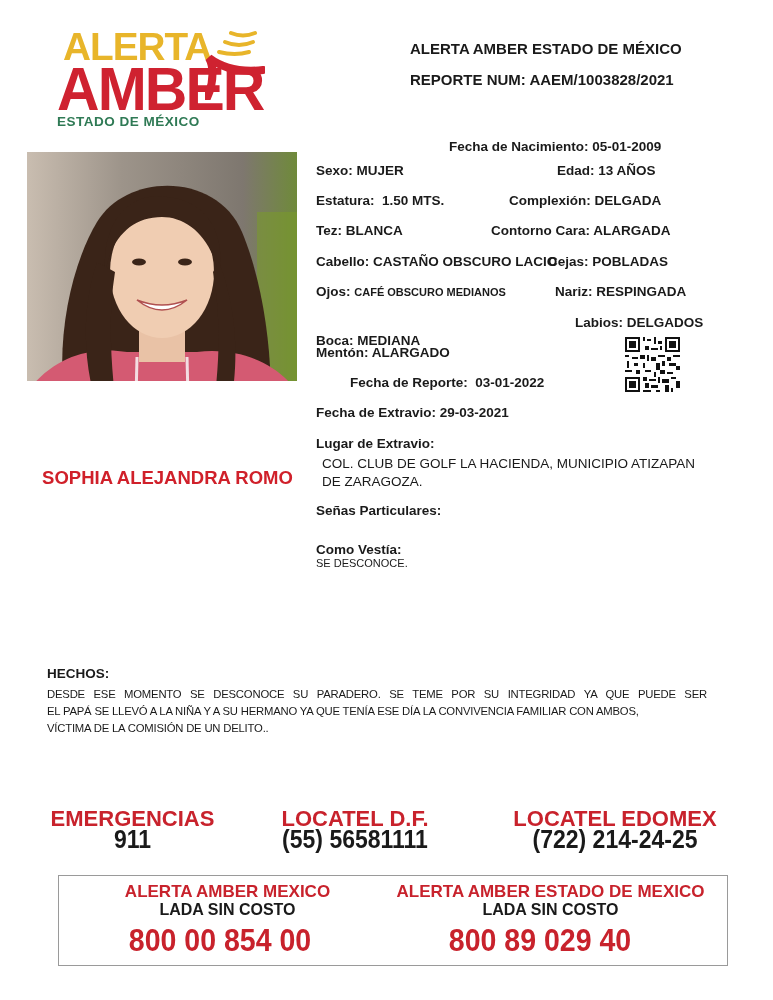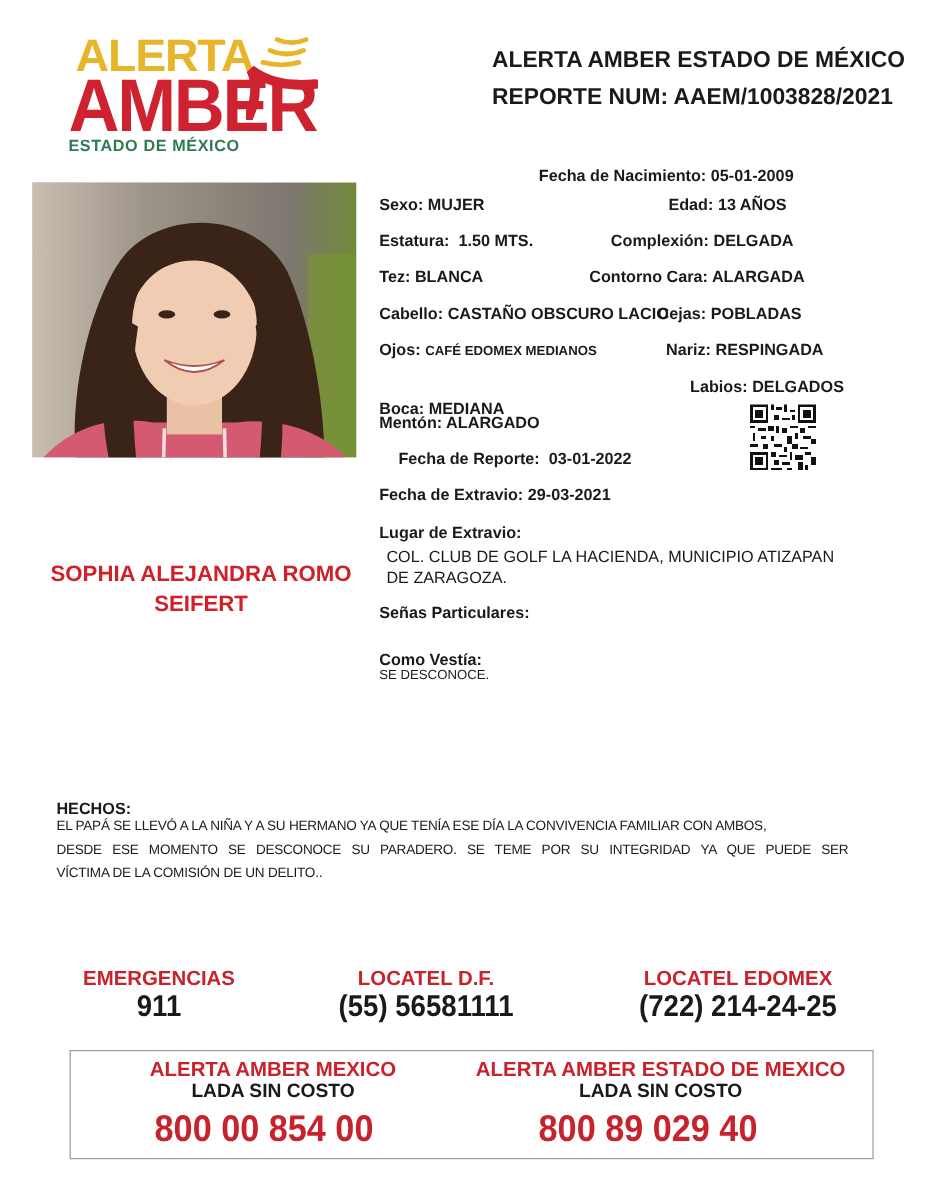--- a/index.html
+++ b/index.html
@@ -10,41 +10,41 @@
   .abs { position: absolute; }
 
   
   .logo { left: 55px; top: 28px; width: 215px; height: 105px; }
   .logo-alerta { left: 8px; top: 0px; font-size: 38px; font-weight: bold; color: #e8b52a; letter-spacing: -1px; transform: scaleX(1.02); transform-origin: left; line-height: 38px; }
   .logo-amber { left: 2px; top: 30px; font-size: 62px; font-weight: bold; color: #cf2230; letter-spacing: -2px; line-height: 62px; transform: scaleX(0.95); transform-origin: left; }
   .logo-estado { left: 2px; top: 86px; font-size: 13.5px; font-weight: bold; color: #2f7a55; letter-spacing: 0.5px; }
   .logo-waves { left: 150px; top: 2px; }
 
   
-  .hdr { left: 410px; font-size: 19px; font-weight: bold; color: #1a1a1a; }
+  .hdr { left: 410px; font-size: 15px; font-weight: bold; color: #1a1a1a; }
 
   
   .photo { left: 27px; top: 152px; width: 270px; height: 229px; overflow: hidden; background: #b9ada0; }
   .name { left: 25px; width: 285px; text-align: center; color: #d0202a; font-weight: bold; font-size: 18.5px; line-height: 25px; top: 465px; }
 
   
   .f { font-size: 13.5px; font-weight: bold; color: #1a1a1a; white-space: nowrap; }
   .f .small { font-size: 11px; }
   .section-label { font-size: 13.5px; font-weight: bold; }
   .section-value { font-size: 13.5px; }
   .section-value-small { font-size: 11px; }
 
   .qr { left: 625px; top: 337px; width: 55px; height: 55px; }
 
   
   .hechos-title { left: 47px; top: 666px; font-size: 13.5px; font-weight: bold; }
   .hechos-text { left: 47px; top: 682px; width: 690px; font-size: 11.3px; line-height: 18.5px; letter-spacing: -0.2px; }
 
   
-  .c-label { color: #c8222c; font-weight: bold; font-size: 17px; text-align: center; top: 806px; }
+  .c-label { color: #c8222c; font-weight: bold; font-size: 22px; text-align: center; top: 806px; }
   .c-num { color: #1a1a1a; font-weight: bold; font-size: 25px; text-align: center; top: 825px; transform: scaleX(0.92); }
 
   
   .box { left: 58px; top: 875px; width: 670px; height: 91px; border: 1px solid #9a9a9a; box-sizing: border-box; }
   .bx-title { color: #c8222c; font-weight: bold; font-size: 17px; text-align: center; top: 882px; }
   .bx-sub { color: #1a1a1a; font-weight: bold; font-size: 16px; text-align: center; top: 901px; }
   .bx-num { color: #c8222c; font-weight: bold; font-size: 31px; text-align: center; top: 923px; transform: scaleX(0.92); }
 </style>
 </head>
 <body>
@@ -96,21 +96,20 @@
     <path d="M192 110 C 215 170, 210 230, 200 270 L 185 265 C 192 220, 195 170, 186 120 Z" fill="#3a2418"></path>
 
     <line x1="110" y1="205" x2="108" y2="290" stroke="#f3dde2" stroke-width="3"></line>
     <line x1="160" y1="205" x2="162" y2="285" stroke="#f3dde2" stroke-width="3"></line>
     <text x="135" y="300" text-anchor="middle" font-family="Liberation Sans, sans-serif" font-size="28" fill="#f6e9ec">NORMAL</text>
   </svg>
 </div>
 
 <div class="abs name">
   <div>SOPHIA ALEJANDRA ROMO</div>
-  <div>SEIFERT</div>
 </div>
 
 <div class="abs f" style="left:449px; top:139px;">
   <span>Fecha de Nacimiento:</span>
   <span>05-01-2009</span>
 </div>
 
 <div class="abs f" style="left:316px; top:163px;">
   <span>Sexo:</span>
   <span>MUJER</span>
@@ -142,42 +141,42 @@
   <span>Cabello:</span>
   <span>CASTAÑO OBSCURO LACIO</span>
 </div>
 <div class="abs f" style="left:548px; top:254px;">
   <span>Cejas:</span>
   <span>POBLADAS</span>
 </div>
 
 <div class="abs f" style="left:316px; top:284px;">
   <span>Ojos:</span>
-  <span class="small">CAFÉ EDOMEX MEDIANOS</span>
+  <span class="small">CAFÉ OBSCURO MEDIANOS</span>
 </div>
 <div class="abs f" style="left:555px; top:284px;">
   <span>Nariz:</span>
   <span>RESPINGADA</span>
 </div>
 
 <div class="abs f" style="left:316px; top:333px;">
   <span>Boca:</span>
   <span>MEDIANA</span>
 </div>
 <div class="abs f" style="left:555px; top:315px;padding-left:20px;">
   <span>Labios:</span>
   <span>DELGADOS</span>
 </div>
 
 <div class="abs f" style="left:316px; top:345px;">
   <span>Mentón:</span>
   <span>ALARGADO</span>
 </div>
 
-<div class="abs f" style="left:316px; top:375px;padding-left:16px;">
+<div class="abs f" style="left:334px; top:375px;padding-left:16px;">
   <span>Fecha de Reporte:</span>&nbsp;
   <span>03-01-2022</span>
 </div>
 
 <div class="abs f" style="left:316px; top:405px;">
   <span>Fecha de Extravio:</span>
   <span>29-03-2021</span>
 </div>
 
 <svg class="abs qr" viewBox="0 0 25 25" shape-rendering="crispEdges">
@@ -247,22 +246,22 @@
   <div class="section-label">Señas Particulares:</div>
 </div>
 
 <div class="abs" style="left:316px; top:542px; width:430px;">
   <div class="section-label">Como Vestía:</div>
   <div class="section-value-small">SE DESCONOCE.</div>
 </div>
 
 <div class="abs hechos-title">HECHOS:</div>
 <div class="abs hechos-text">
+  <div style="text-align:justify; text-align-last:justify; width:660px; margin-top:3px;">DESDE ESE MOMENTO SE DESCONOCE SU PARADERO. SE TEME POR SU INTEGRIDAD YA QUE PUEDE SER</div>
   <div style="line-height:15px;">EL PAPÁ SE LLEVÓ A LA NIÑA Y A SU HERMANO YA QUE TENÍA ESE DÍA LA CONVIVENCIA FAMILIAR CON AMBOS,</div>
-  <div style="text-align:justify; text-align-last:justify; width:660px; margin-top:3px;">DESDE ESE MOMENTO SE DESCONOCE SU PARADERO. SE TEME POR SU INTEGRIDAD YA QUE PUEDE SER</div>
   <div>VÍCTIMA DE LA COMISIÓN DE UN DELITO..</div>
 </div>
 
 <div class="abs c-label" style="left:50px; width:165px;">EMERGENCIAS</div>
 <div class="abs c-num" style="left:50px; width:165px;">911</div>
 
 <div class="abs c-label" style="left:265px; width:180px;">LOCATEL D.F.</div>
 <div class="abs c-num" style="left:250px; width:210px;">(55) 56581111</div>
 
 <div class="abs c-label" style="left:505px; width:220px;">LOCATEL EDOMEX</div>

